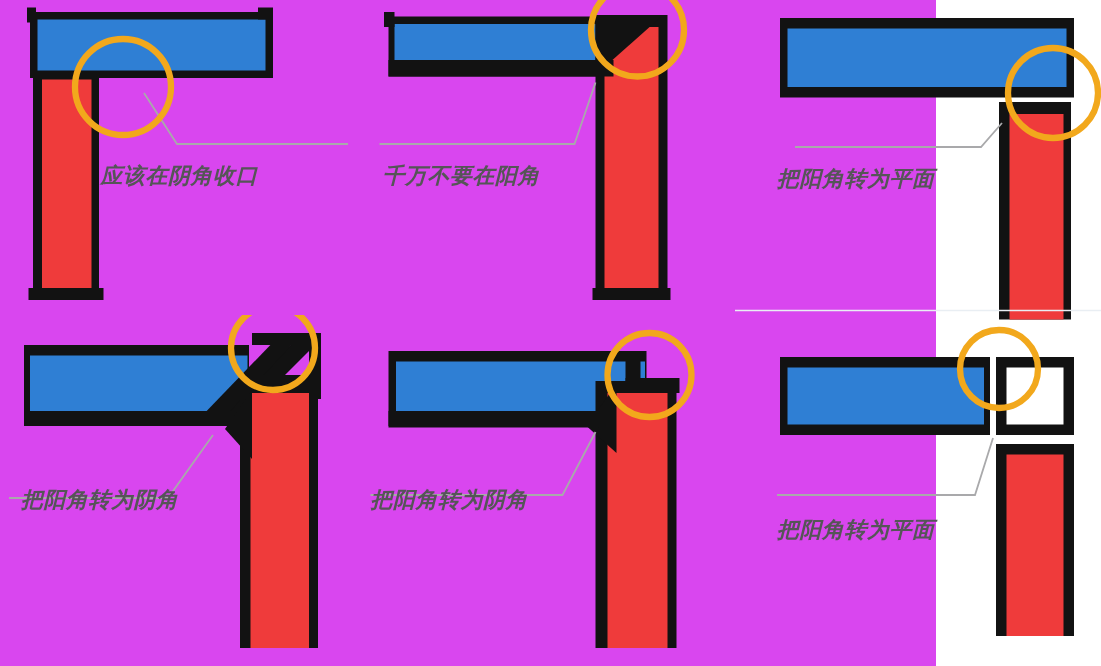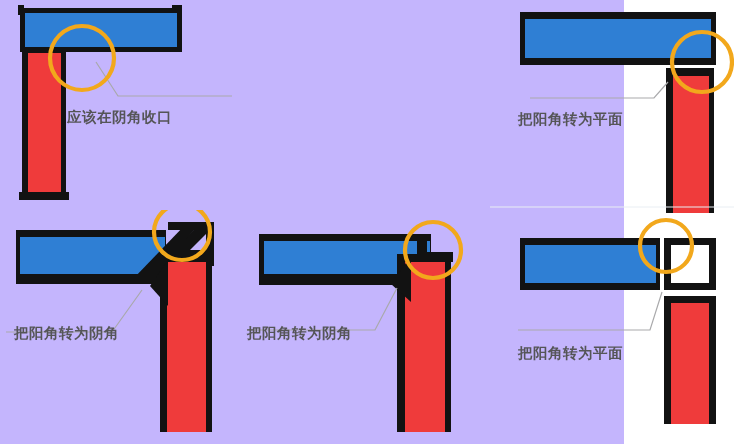--- a/index.html
+++ b/index.html
@@ -1,18 +1,18 @@
 <!DOCTYPE html>
 <html><head>
 <meta charset="utf-8">
 <style>
   html,body{margin:0;padding:0;background:#ffffff;}
   body{width:734px;height:444px;overflow:hidden;
        font-family:"Liberation Sans","DejaVu Sans",sans-serif;}
-  #sheet{position:relative;width:624px;height:444px;background:#c4b5fd;}
+  #sheet{position:relative;width:624px;height:444px;background:#d946ef;font-style:italic;}
   .panel{position:absolute;width:244px;height:222px;}
   .panel svg{display:block;width:244px;height:222px;}
   .cap{fill:#555557;font-family:"Liberation Sans","DejaVu Sans",sans-serif;
        font-size:14.5px;font-weight:bold;letter-spacing:.5px;}
   .lead{stroke:#a9a9ab;stroke-width:1.2;fill:none;}
   .ring{fill:none;stroke:#f2a81c;stroke-width:4.2;}
   .blk{fill:#121212;}
   .blu{fill:#2f7fd4;}
   .red{fill:#ef3b3b;}
   .wht{fill:#ffffff;}
@@ -40,20 +40,44 @@
       </g>
       <rect class="blk" x="19" y="192" width="50" height="8"></rect>
 
       <path class="lead" d="M 96 62 L 118 96 L 232 96"></path>
 
       <circle class="ring" cx="82" cy="58" r="32"></circle>
       <text class="cap" x="67" y="122">应该在阴角收口</text>
     </svg>
   </div>
 
+  <div class="panel" style="left:245px;top:0;">
+    <svg viewBox="0 0 244 222">
+
+      <g>
+        <rect class="blk" x="14" y="11" width="152" height="40"></rect>
+        <rect class="blu" x="18" y="16" width="146" height="30"></rect>
+      </g>
+      <rect class="blk" x="11" y="8" width="7" height="10"></rect>
+
+      <g>
+        <rect class="blk" x="152" y="10" width="48" height="190"></rect>
+        <rect class="red" x="158" y="18" width="36" height="176"></rect>
+      </g>
+
+      <path class="blk" d="M 152 11 L 196 11 L 152 50 Z"></path>
+      <rect class="blk" x="14" y="40" width="150" height="11"></rect>
+      <rect class="blk" x="150" y="192" width="52" height="8"></rect>
+
+      <path class="lead" d="M 152 55 L 138 96 L 8 96"></path>
+
+      <circle class="ring" cx="180" cy="20" r="31"></circle>
+      <text class="cap" x="10" y="122">千万不要在阳角</text>
+    </svg>
+  </div>
 
   <div class="panel" style="left:490px;top:0;">
     <svg viewBox="0 0 244 222">
       <g>
         <rect class="blk" x="30" y="12" width="196" height="53"></rect>
         <rect class="blu" x="35" y="19" width="186" height="39"></rect>
       </g>
 
       <g>
         <rect class="blk" x="176" y="68" width="48" height="145"></rect>

